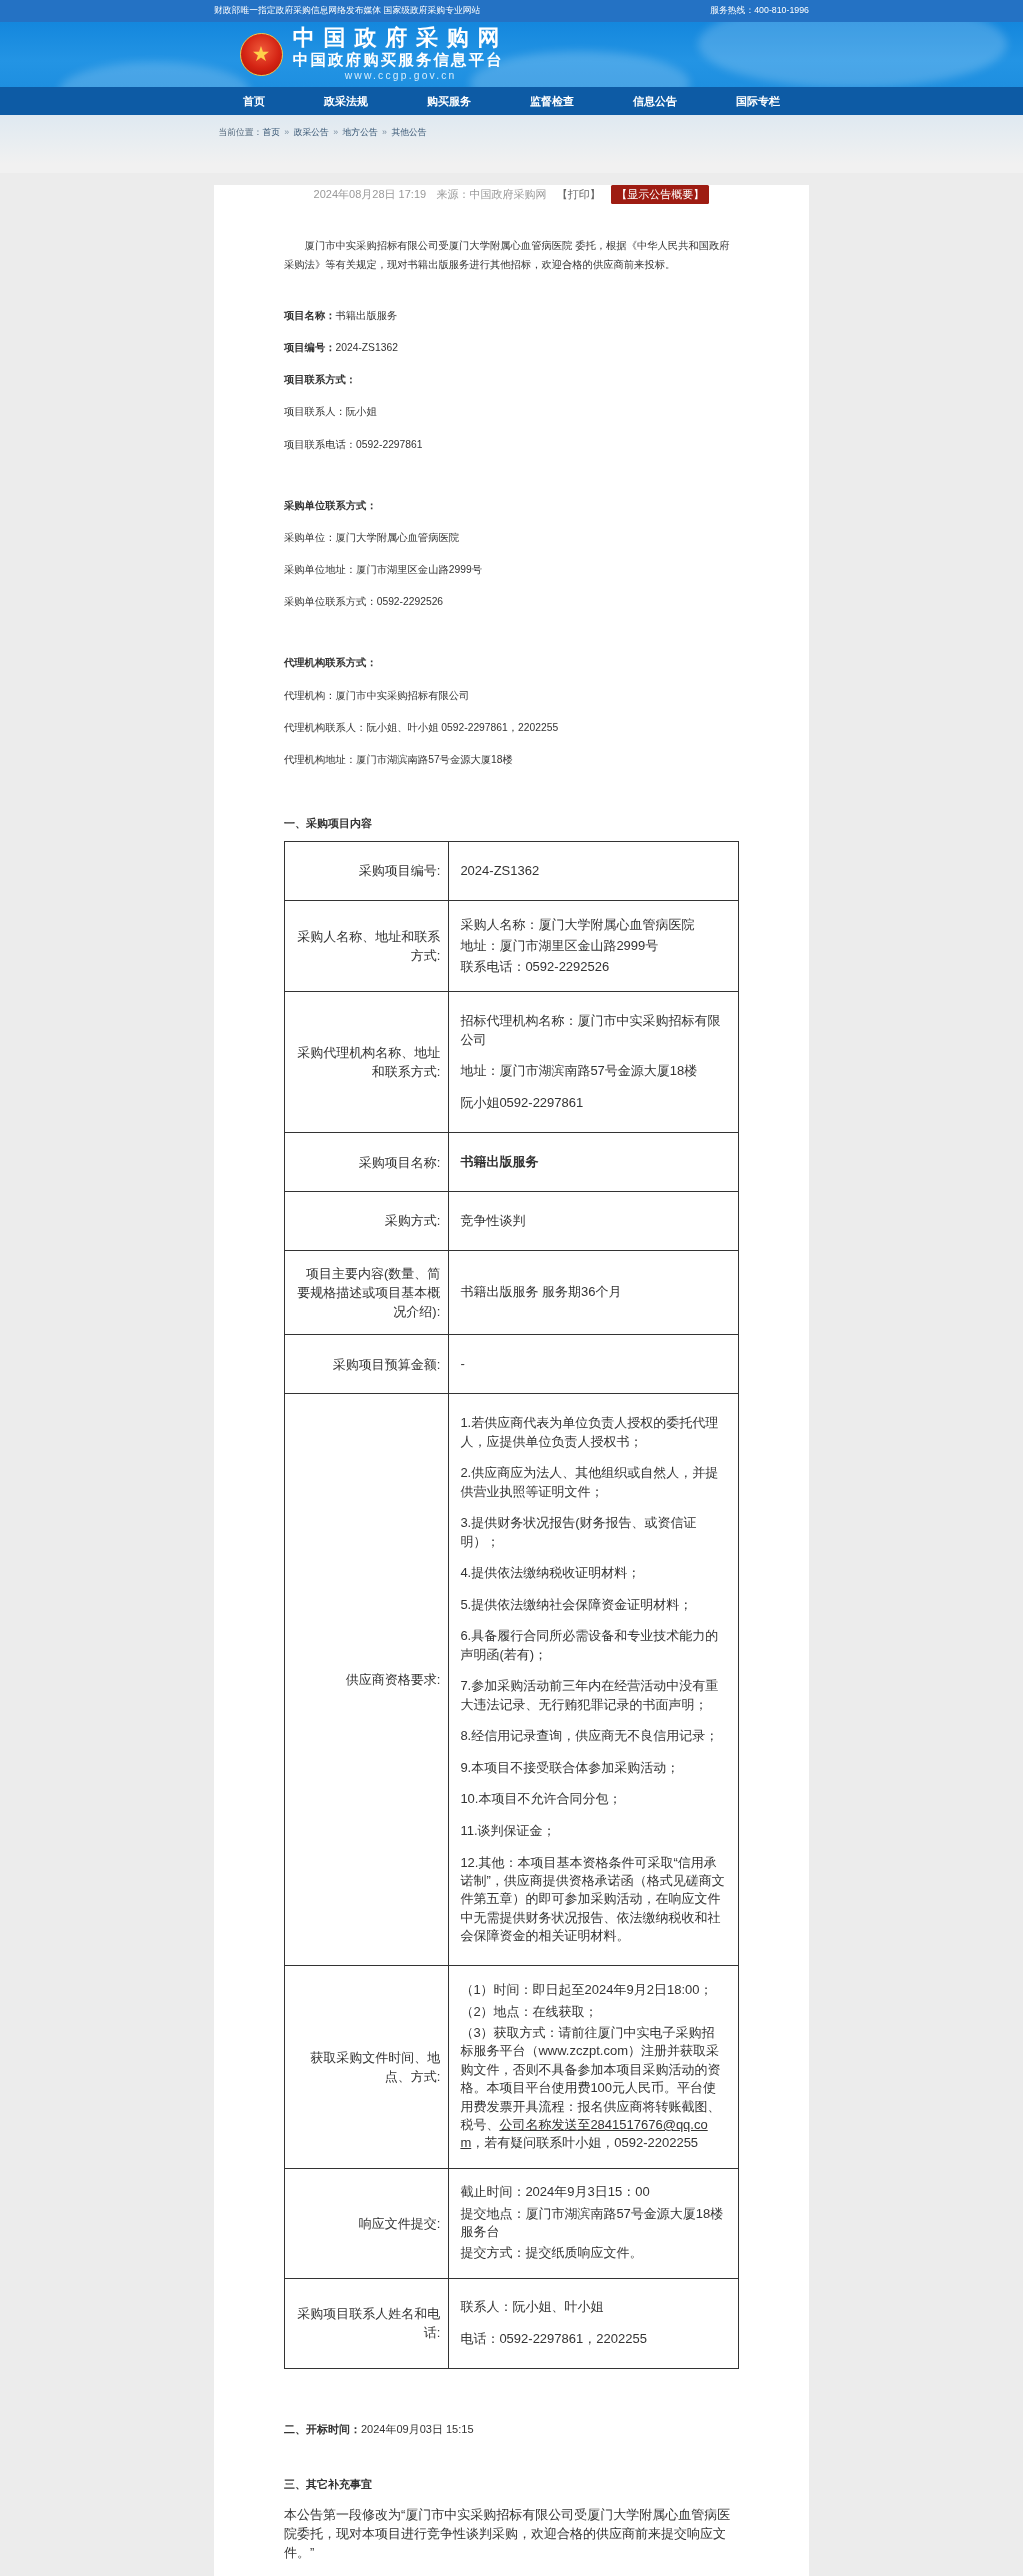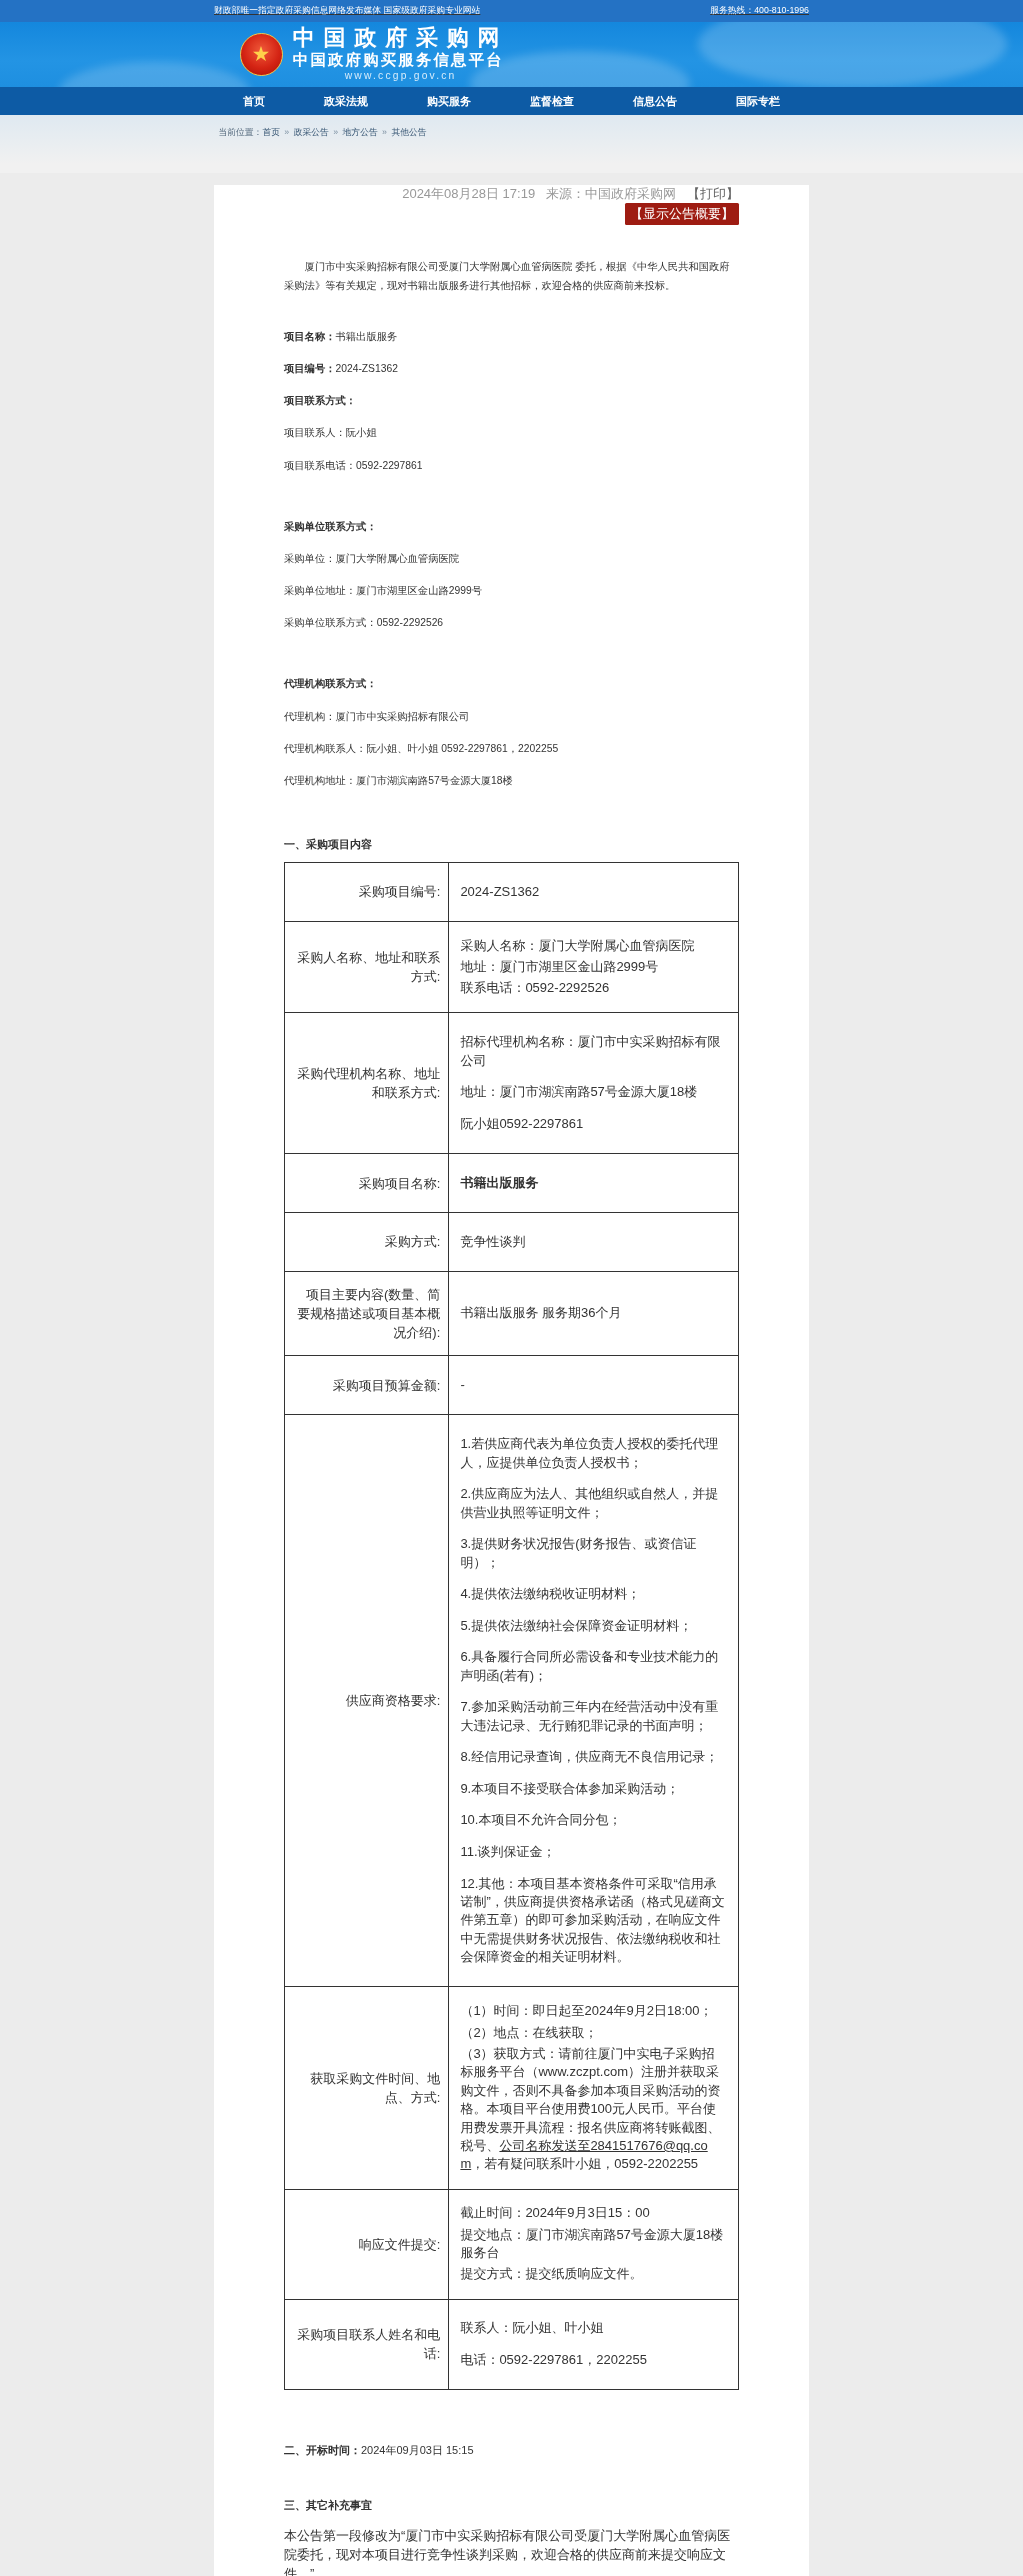--- a/index.html
+++ b/index.html
@@ -5,21 +5,21 @@
   html,body{margin:0;padding:0;}
   body{
     width:1023px; min-height:2576px; background:#ececec;
     font-family:"Liberation Sans","DejaVu Sans",sans-serif;
     color:#333; -webkit-font-smoothing:antialiased;
   }
   .container{width:595px;margin:0 auto;position:relative;}
 
   
   .topbar{height:22px;background:#2472c4;}
-  .topbar .container{display:flex;justify-content:space-between;align-items:center;height:22px;text-decoration:underline;}
+  .topbar .container{display:flex;justify-content:space-between;align-items:center;height:22px;}
   .topbar span{color:#fff;font-size:8.8px;}
 
   
   .header{height:65px;background:linear-gradient(180deg,#1487dd 0%,#2394e4 60%,#1e8fe0 100%);position:relative;overflow:hidden;}
   .header .cloud{position:absolute;border-radius:50%;background:rgba(255,255,255,.18);filter:blur(4.4px);}
   .c1{width:220px;height:66px;left:470px;top:29px;}
   .c2{width:309px;height:88px;left:698px;top:-22px;background:rgba(255,255,255,.25);}
   .c3{width:191px;height:59px;left:59px;top:40px;background:rgba(255,255,255,.12);}
   .logo-wrap{position:absolute;left:50%;margin-left:-272px;top:4.4px;display:flex;align-items:center;}
   .emblem{width:41px;height:41px;border-radius:50%;
@@ -40,21 +40,21 @@
   .crumb-bar{height:58px;background:linear-gradient(180deg,#dfe9f1 0%,#f1f1f1 85%);}
   .crumb-bar .container{padding-top:11.8px;box-sizing:border-box;}
   .crumbs{font-size:8.8px;color:#53687c;padding-left:4.4px;}
   .crumbs a{color:#3c5a77;text-decoration:none;cursor:pointer;}
   .crumb-sep{margin:0 4.4px;color:#7b8ea0;}
 
   
   .card{width:595px;margin:0 auto;background:#fff;box-sizing:border-box;
     padding:0 70px 46px 70px;}
   .title{font-size:19px;font-weight:bold;color:#333;text-align:center;padding-top:22px;line-height:26.5px;}
-  .meta{margin-top:11.8px;text-align:right;font-size:13px;color:#999;}
+  .meta{margin-top:11.8px;text-align:center;font-size:11px;color:#999;}
   .meta .m-print{color:#666;margin-left:7.3px;cursor:pointer;}
   .meta .m-badge{display:inline-block;margin-left:7.3px;background:#9e1c12;color:#fff;
     padding:2.2px 5.1px;border-radius:1.5px;cursor:pointer;}
   .intro{margin:32px 0 0 0;font-size:10.3px;line-height:19px;text-indent:2em;color:#333;}
 
   .fields{margin-top:25px;}
   .field-line{margin:0;padding:6.6px 0;font-size:10.3px;line-height:19px;}
   .field-line .bold{font-weight:bold;}
   .field-gap{height:29px;}
 

